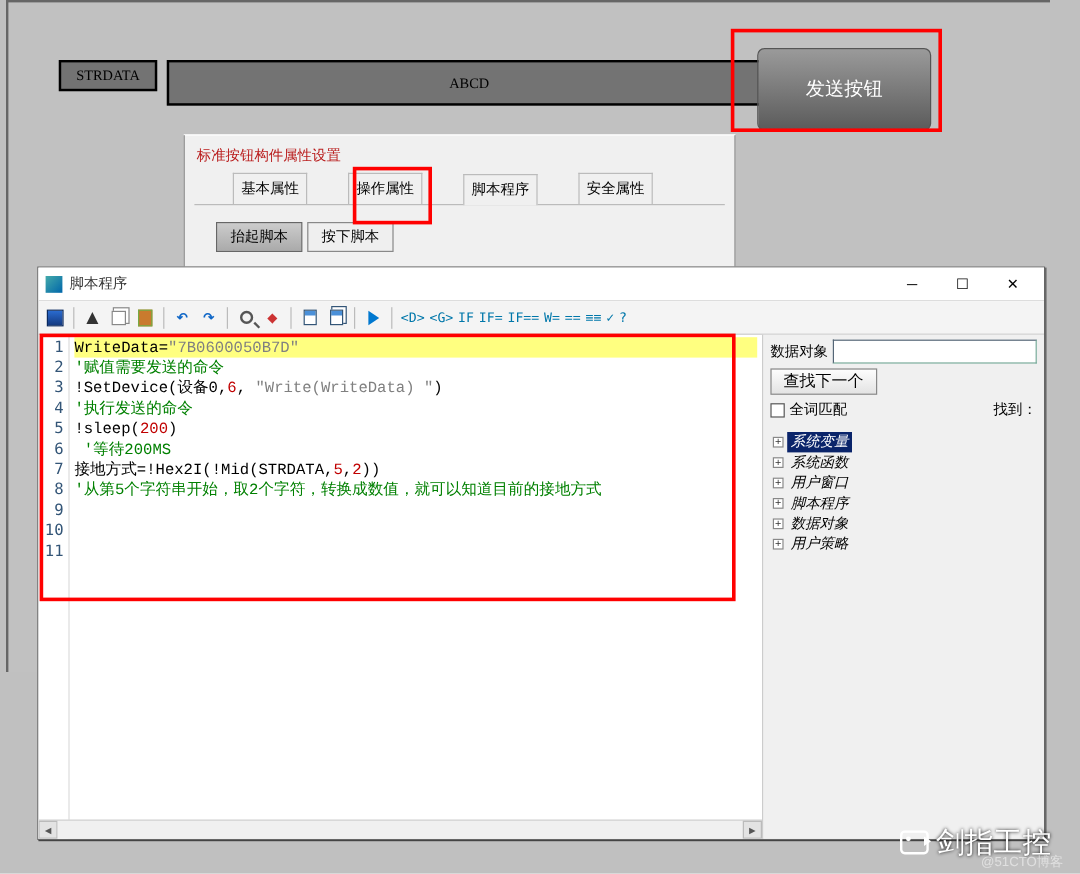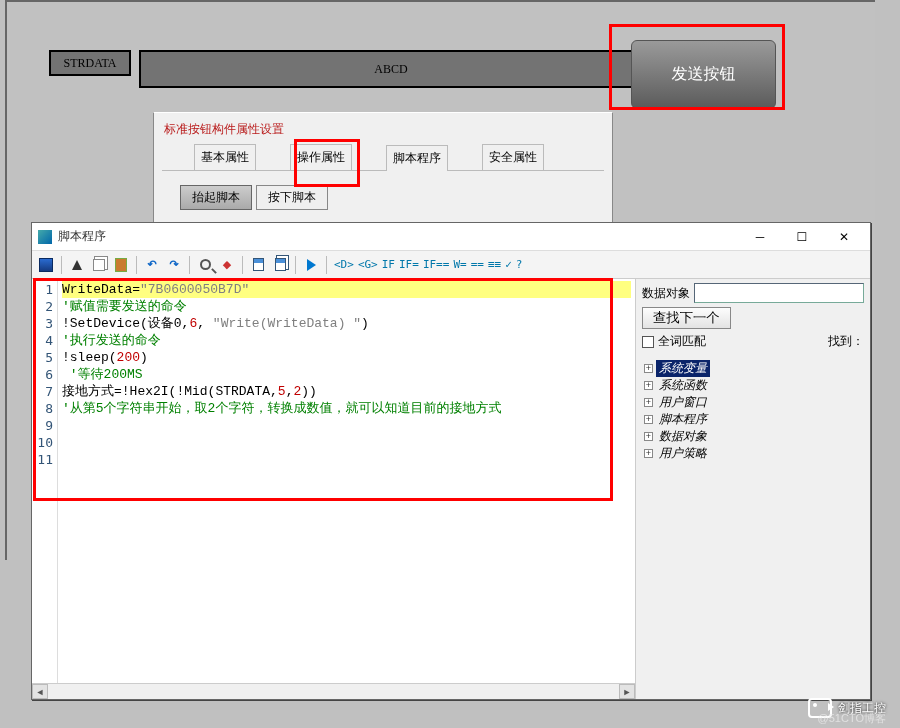--- a/index.html
+++ b/index.html
@@ -233,24 +233,24 @@
     background:#f0f0f0;
   }
   .tree-item { display:flex; align-items:center; gap:3px; height:17px; padding-left:2px; }
   .tree-exp { width:9px;height:9px;border:1px solid #888;display:flex;align-items:center;justify-content:center;font-size:9px;line-height:7px;color:#333;background:#fff;}
   .tree-lbl { padding: 0 3px; font-style: italic; }
   .tree-sel { background:#0a246a; color:#fff; }
 
   
   .wm {
     position: absolute;
-    right: 14px; bottom: 10px;
+    right: 24px; bottom: 10px;
     display: flex; align-items: center; gap: 6px;
     color: #fff;
-    font-size: 12px;
+    font-size: 24px;
     text-shadow: 0 0 3px #000;
     pointer-events: none;
   }
   .wm-ico {
     width: 24px; height: 20px;
     border: 2px solid #fff; border-radius: 4px;
     position: relative;
   }
   .wm-ico::before{content:"";position:absolute;left:3px;top:3px;width:4px;height:4px;border-radius:50%;background:#fff;}
   .wm-ico::after{content:"";position:absolute;right:-4px;bottom:5px;width:0;height:0;border-top:4px solid transparent;border-bottom:4px solid transparent;border-left:6px solid #fff;}

